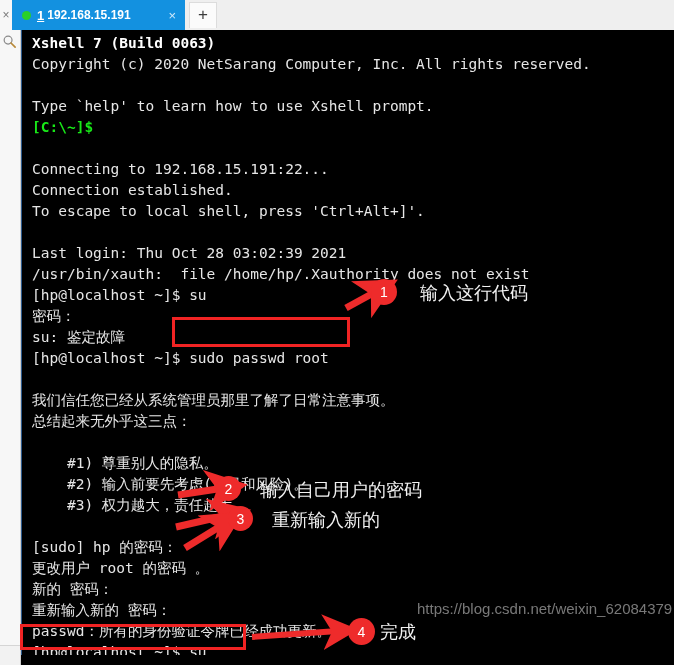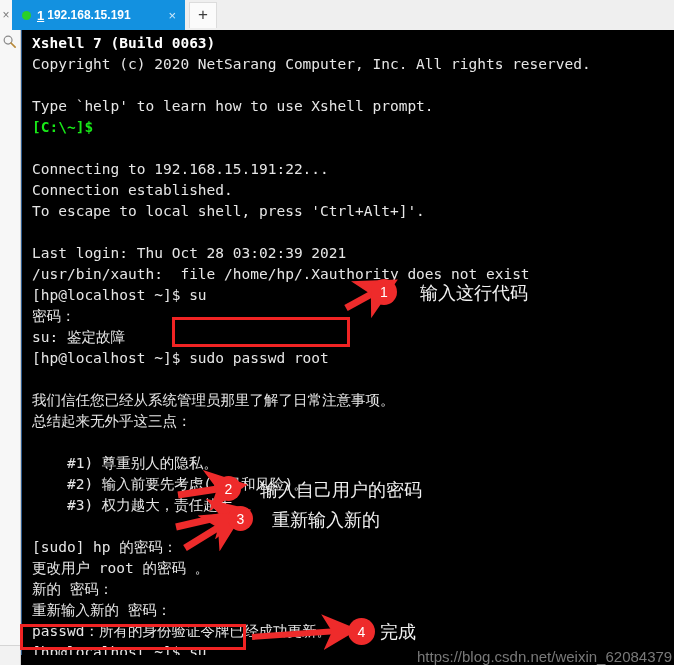--- a/index.html
+++ b/index.html
@@ -238,16 +238,16 @@
     <div class="badge" style="left:371px; top:279px; width:26px; height:26px;">1</div>
     <div class="badge" style="left:216px; top:476px; width:25px; height:25px;">2</div>
     <div class="badge" style="left:228px; top:506px; width:25px; height:25px;">3</div>
     <div class="badge" style="left:348px; top:618px; width:27px; height:27px;">4</div>
 
     <div class="note" style="left:420px; top:281px;">输入这行代码</div>
     <div class="note" style="left:260px; top:478px;">输入自己用户的密码</div>
     <div class="note" style="left:272px; top:508px;">重新输入新的</div>
     <div class="note" style="left:380px; top:620px;">完成</div>
 
-    <div class="watermark" style="left:417px; top:600px;margin-top:48px;">https://blog.csdn.net/weixin_62084379</div>
+    <div class="watermark" style="left:417px; top:600px;">https://blog.csdn.net/weixin_62084379</div>
   </div>
 
 </div>
 
 </body></html>

